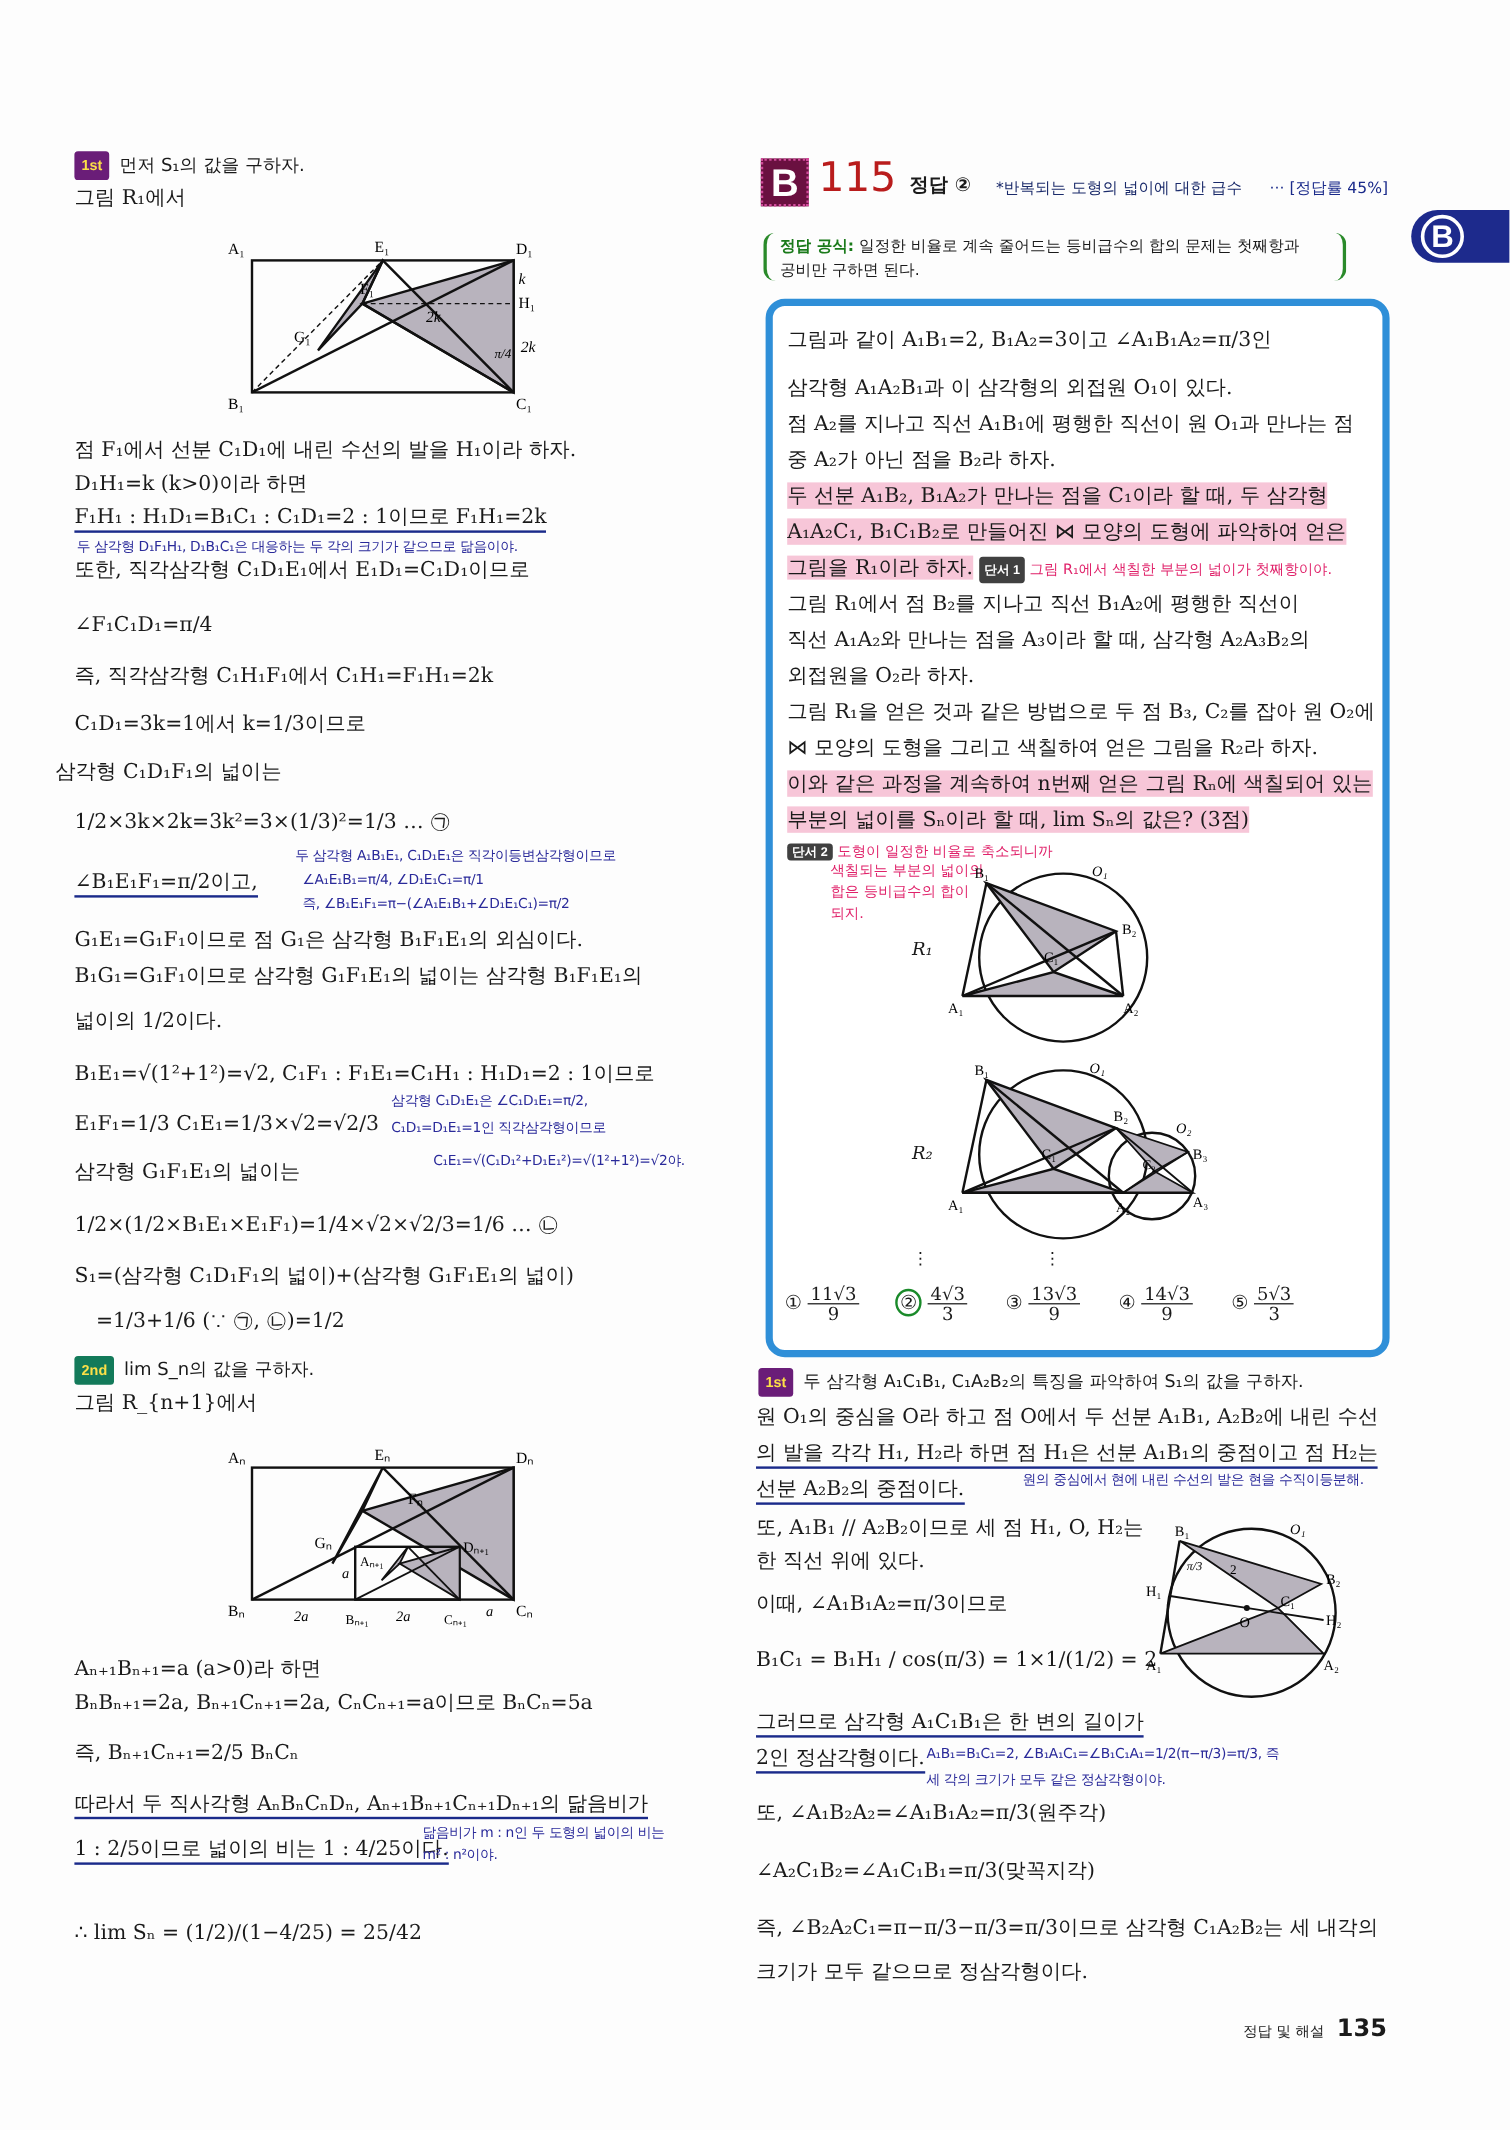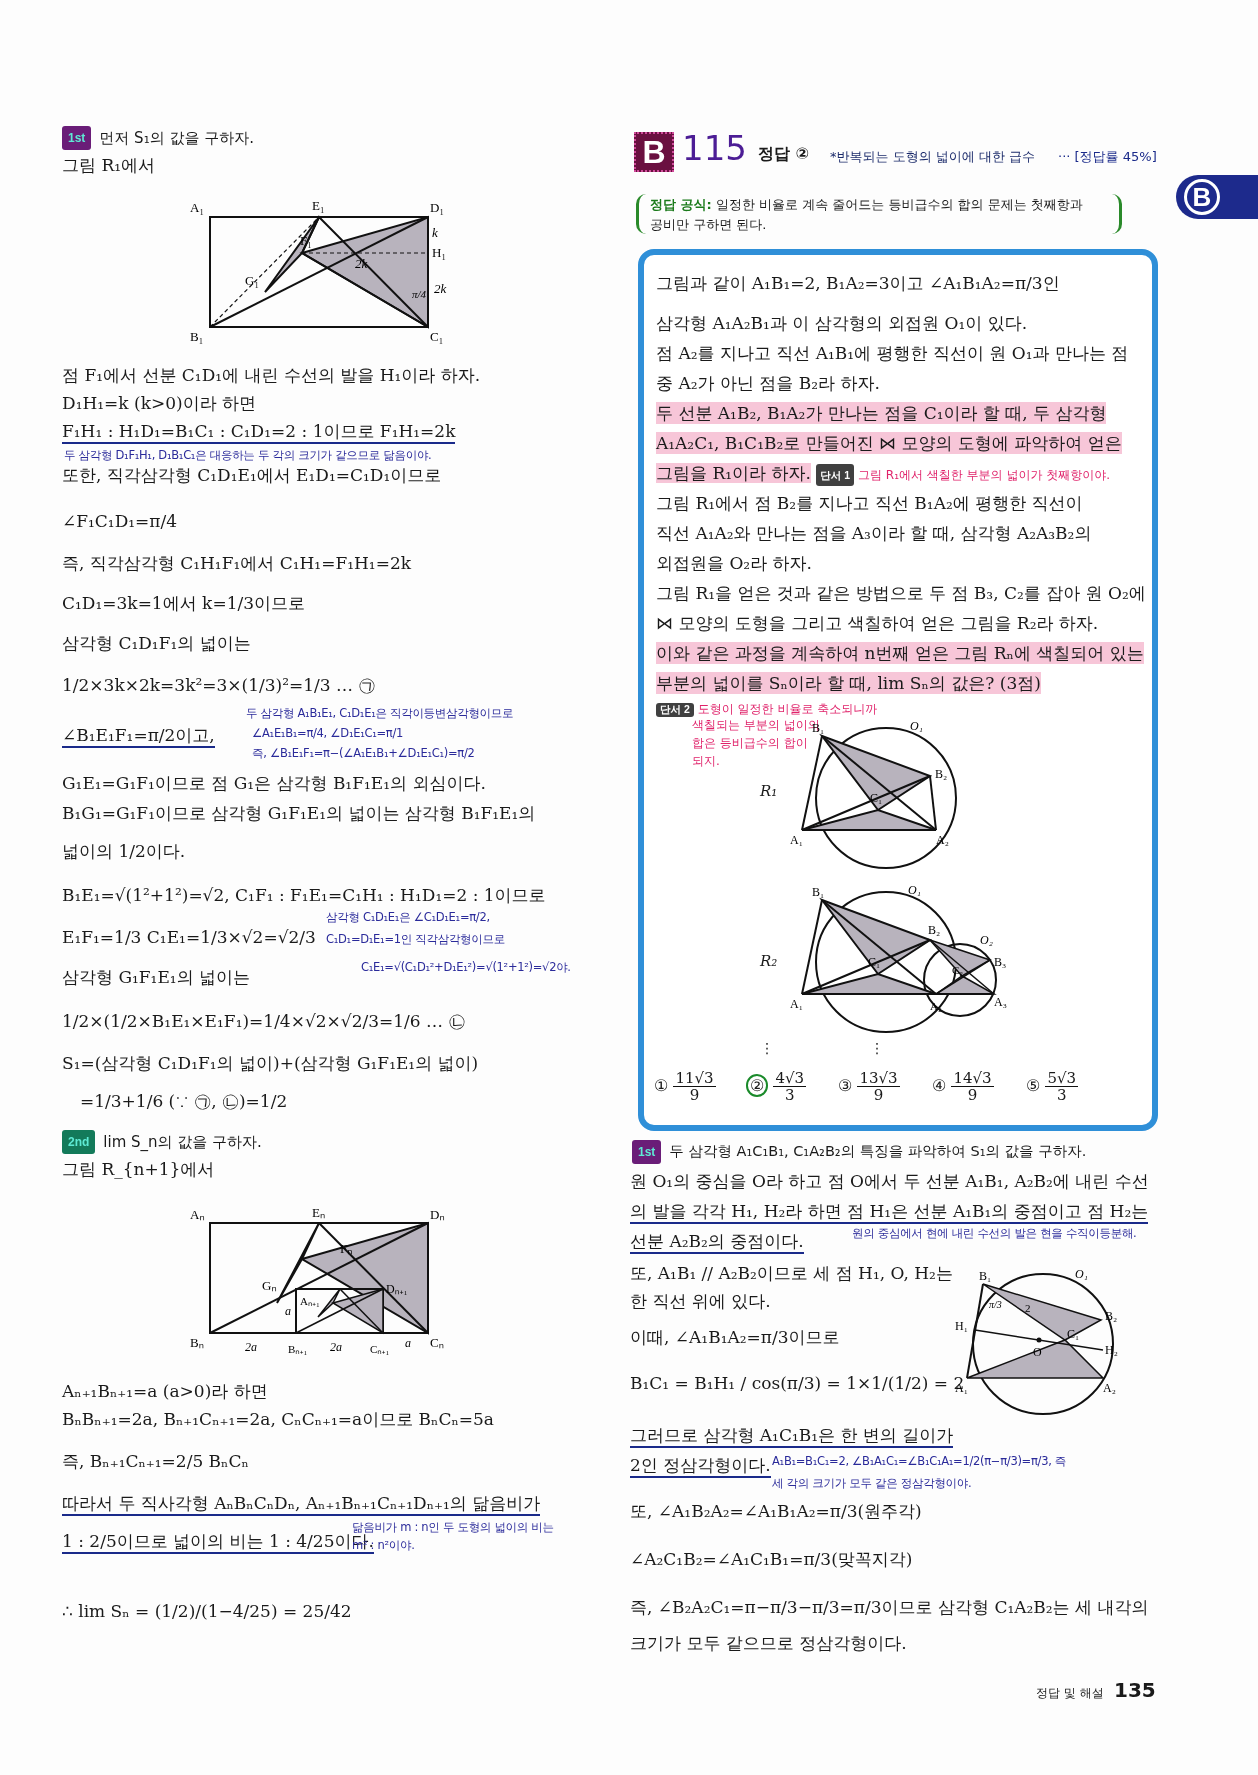--- a/index.html
+++ b/index.html
@@ -2,21 +2,21 @@
 <html><head>
 <meta charset="utf-8">
 <style>
   html,body{margin:0;padding:0;}
   body{width:1258px;height:1775px;background:#fdfdfd;position:relative;overflow:hidden;
        font-family:"DejaVu Serif","Liberation Serif",serif;color:#1a1a1a;}
   .abs{position:absolute;}
   .line{position:absolute;font-size:17px;line-height:22px;white-space:nowrap;}
   .sans{font-family:"DejaVu Sans","Liberation Sans",sans-serif;}
   .note{position:absolute;font-family:"DejaVu Sans","Liberation Sans",sans-serif;font-size:11.5px;line-height:15px;color:#2a2a9a;white-space:nowrap;letter-spacing:-0.3px;}
-  .badge{display:inline-block;font-family:"Liberation Sans",sans-serif;font-weight:bold;font-size:12px;color:#5eead4;padding:1px 6px;border-radius:3px;margin-right:8px;vertical-align:middle;}
+  .badge{display:inline-block;font-family:"Liberation Sans",sans-serif;font-weight:bold;font-size:12px;color:#fde047;padding:1px 6px;border-radius:3px;margin-right:8px;vertical-align:middle;}
   .b1st{background:#6a1d78;}
   .b2nd{background:#137a5a;}
   .ul{border-bottom:2px solid #1a2a8a;}
   .pink{background:#f7c6d8;}
   .clue{display:inline-block;background:#404040;color:#fff;font-family:"Liberation Sans",sans-serif;font-size:10.5px;font-weight:bold;padding:0 4px;border-radius:3px;margin-right:4px;}
   .cluetext{color:#e0226a;font-family:"DejaVu Sans","Liberation Sans",sans-serif;font-size:12px;}
   .probbox{position:absolute;left:638px;top:249px;width:508px;height:870px;border:6px solid #2f8fd8;border-radius:16px;background:#fff;}
   .choices{position:absolute;top:1070px;left:654px;font-size:16px;}
   .choice{position:absolute;white-space:nowrap;}
   .frac{display:inline-block;vertical-align:middle;text-align:center;font-size:15px;line-height:16px;}
@@ -56,21 +56,21 @@
 </svg>
 
 <div class="line" style="left:62px;top:364px;">점 F₁에서 선분 C₁D₁에 내린 수선의 발을 H₁이라 하자.</div>
 <div class="line" style="left:62px;top:392px;">D₁H₁=k (k&gt;0)이라 하면</div>
 <div class="line ul" style="left:62px;top:420px;">F₁H₁ : H₁D₁=B₁C₁ : C₁D₁=2 : 1이므로 F₁H₁=2k</div>
 <div class="note" style="left:64px;top:448px;">두 삼각형 D₁F₁H₁, D₁B₁C₁은 대응하는 두 각의 크기가 같으므로 닮음이야.</div>
 <div class="line" style="left:62px;top:464px;">또한, 직각삼각형 C₁D₁E₁에서 E₁D₁=C₁D₁이므로</div>
 <div class="line" style="left:62px;top:510px;">∠F₁C₁D₁=π/4</div>
 <div class="line" style="left:62px;top:552px;">즉, 직각삼각형 C₁H₁F₁에서 C₁H₁=F₁H₁=2k</div>
 <div class="line" style="left:62px;top:592px;">C₁D₁=3k=1에서 k=1/3이므로</div>
-<div class="line" style="left:62px;top:632px;">삼각형 C₁D₁F₁의 넓이는</div>
+<div class="line" style="left:46px;top:632px;">삼각형 C₁D₁F₁의 넓이는</div>
 <div class="line" style="left:62px;top:674px;">1/2×3k×2k=3k²=3×(1/3)²=1/3 … ㉠</div>
 <div class="line ul" style="left:62px;top:724px;">∠B₁E₁F₁=π/2이고,</div>
 <div class="note" style="left:246px;top:706px;">두 삼각형 A₁B₁E₁, C₁D₁E₁은 직각이등변삼각형이므로</div>
 <div class="note" style="left:252px;top:726px;">∠A₁E₁B₁=π/4, ∠D₁E₁C₁=π/1</div>
 <div class="note" style="left:252px;top:746px;">즉, ∠B₁E₁F₁=π−(∠A₁E₁B₁+∠D₁E₁C₁)=π/2</div>
 <div class="line" style="left:62px;top:772px;">G₁E₁=G₁F₁이므로 점 G₁은 삼각형 B₁F₁E₁의 외심이다.</div>
 <div class="line" style="left:62px;top:802px;">B₁G₁=G₁F₁이므로 삼각형 G₁F₁E₁의 넓이는 삼각형 B₁F₁E₁의</div>
 <div class="line" style="left:62px;top:840px;">넓이의 1/2이다.</div>
 <div class="line" style="left:62px;top:884px;">B₁E₁=√(1²+1²)=√2, C₁F₁ : F₁E₁=C₁H₁ : H₁D₁=2 : 1이므로</div>
 <div class="line" style="left:62px;top:926px;">E₁F₁=1/3 C₁E₁=1/3×√2=√2/3</div>
@@ -118,21 +118,21 @@
 <div class="line" style="left:62px;top:1380px;">Aₙ₊₁Bₙ₊₁=a (a&gt;0)라 하면</div>
 <div class="line" style="left:62px;top:1408px;">BₙBₙ₊₁=2a, Bₙ₊₁Cₙ₊₁=2a, CₙCₙ₊₁=a이므로 BₙCₙ=5a</div>
 <div class="line" style="left:62px;top:1450px;">즉, Bₙ₊₁Cₙ₊₁=2/5 BₙCₙ</div>
 <div class="line ul" style="left:62px;top:1492px;">따라서 두 직사각형 AₙBₙCₙDₙ, Aₙ₊₁Bₙ₊₁Cₙ₊₁Dₙ₊₁의 닮음비가</div>
 <div class="line ul" style="left:62px;top:1530px;">1 : 2/5이므로 넓이의 비는 1 : 4/25이다.</div>
 <div class="note" style="left:352px;top:1520px;">닮음비가 m : n인 두 도형의 넓이의 비는</div>
 <div class="note" style="left:352px;top:1538px;">m² : n²이야.</div>
 <div class="line" style="left:62px;top:1600px;">∴ lim Sₙ = (1/2)/(1−4/25) = 25/42</div>
 
 <div class="abs" style="left:634px;top:132px;width:36px;height:36px;background:#6a1040;border:2px dotted #d04a9a;color:#fff;font-family:'Liberation Sans',sans-serif;font-weight:bold;font-size:32px;line-height:36px;text-align:center;">B</div>
-<div class="abs" style="left:682px;top:128px;font-family:'DejaVu Sans',sans-serif;font-size:34px;color:#4c1d95;">115</div>
+<div class="abs" style="left:682px;top:128px;font-family:'DejaVu Sans',sans-serif;font-size:34px;color:#b91c1c;">115</div>
 <div class="abs sans" style="left:758px;top:144px;font-size:16px;font-weight:bold;">정답 ②</div>
 <div class="abs sans" style="left:830px;top:148px;font-size:13px;color:#1a2a6a;">*반복되는 도형의 넓이에 대한 급수</div>
 <div class="abs sans" style="left:1058px;top:148px;font-size:13px;color:#1a2a8a;">··· [정답률 45%]</div>
 
 <div class="abs" style="left:636px;top:194px;width:480px;height:40px;border-left:3px solid #2a8a2a;border-right:3px solid #2a8a2a;border-radius:10px;"></div>
 <div class="abs sans" style="left:650px;top:196px;font-size:13px;">
   <span style="color:#1a7a1a;font-weight:bold;">정답 공식:</span>
   <span>일정한 비율로 계속 줄어드는 등비급수의 합의 문제는 첫째항과</span>
 </div>
 <div class="abs sans" style="left:650px;top:216px;font-size:13px;">공비만 구하면 된다.</div>

